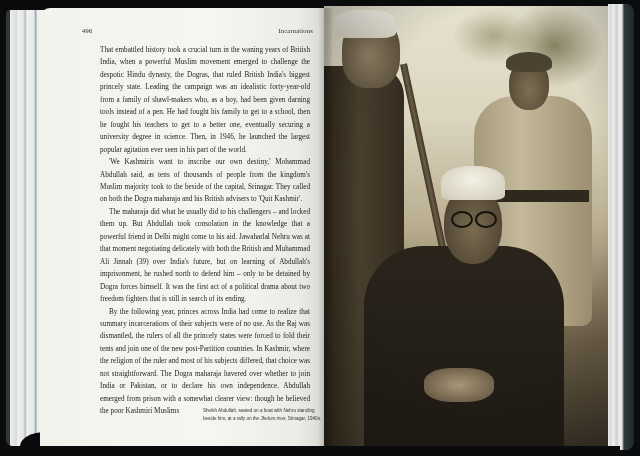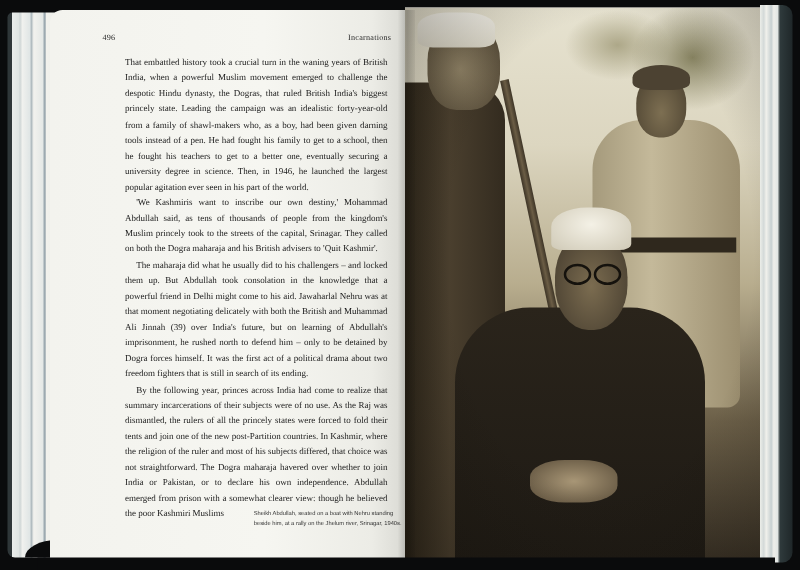--- a/index.html
+++ b/index.html
@@ -170,21 +170,21 @@
 <div class="book">
   <div class="left-edges"></div>
 
   <div class="left-page"></div>
 
   <div class="running-head page-number">496</div>
   <div class="running-head running-title">Incarnations</div>
 
   <div class="body-text">
     <p class="first">That embattled history took a crucial turn in the waning years of British India, when a powerful Muslim movement emerged to challenge the despotic Hindu dynasty, the Dogras, that ruled British India's biggest princely state. Leading the campaign was an idealistic forty-year-old from a family of shawl-makers who, as a boy, had been given darning tools instead of a pen. He had fought his family to get to a school, then he fought his teachers to get to a better one, eventually securing a university degree in science. Then, in 1946, he launched the largest popular agitation ever seen in his part of the world.</p>
-    <p>'We Kashmiris want to inscribe our own destiny,' Mohammad Abdullah said, as tens of thousands of people from the kingdom's Muslim princely took to the streets of the capital, Srinagar. They called on both the Dogra maharaja and his British advisers to 'Quit Kashmir'.</p>
+    <p>'We Kashmiris want to inscribe our own destiny,' Mohammad Abdullah said, as tens of thousands of people from the kingdom's Muslim majority took to the beside of the capital, Srinagar. They called on both the Dogra maharaja and his British advisers to 'Quit Kashmir'.</p>
     <p>The maharaja did what he usually did to his challengers – and locked them up. But Abdullah took consolation in the knowledge that a powerful friend in Delhi might come to his aid. Jawaharlal Nehru was at that moment negotiating delicately with both the British and Muhammad Ali Jinnah (39) over India's future, but on learning of Abdullah's imprisonment, he rushed north to defend him – only to be detained by Dogra forces himself. It was the first act of a political drama about two freedom fighters that is still in search of its ending.</p>
     <p>By the following year, princes across India had come to realize that summary incarcerations of their subjects were of no use. As the Raj was dismantled, the rulers of all the princely states were forced to fold their tents and join one of the new post-Partition countries. In Kashmir, where the religion of the ruler and most of his subjects differed, that choice was not straightforward. The Dogra maharaja havered over whether to join India or Pakistan, or to declare his own independence. Abdullah emerged from prison with a somewhat clearer view: though he believed the poor Kashmiri Muslims</p>
   </div>
 
   <div class="caption">Sheikh Abdullah, seated on a boat with Nehru standing beside him, at a rally on the Jhelum river, Srinagar, 1940s.</div>
 
   <div class="right-page">
     <div class="photo" title="Sepia photograph: Sheikh Abdullah seated wearing a white cap and round glasses, Nehru standing behind holding a pole, a uniformed guard in the background">
       <div class="shape soldier-body"></div>
       <div class="shape belt"></div>

